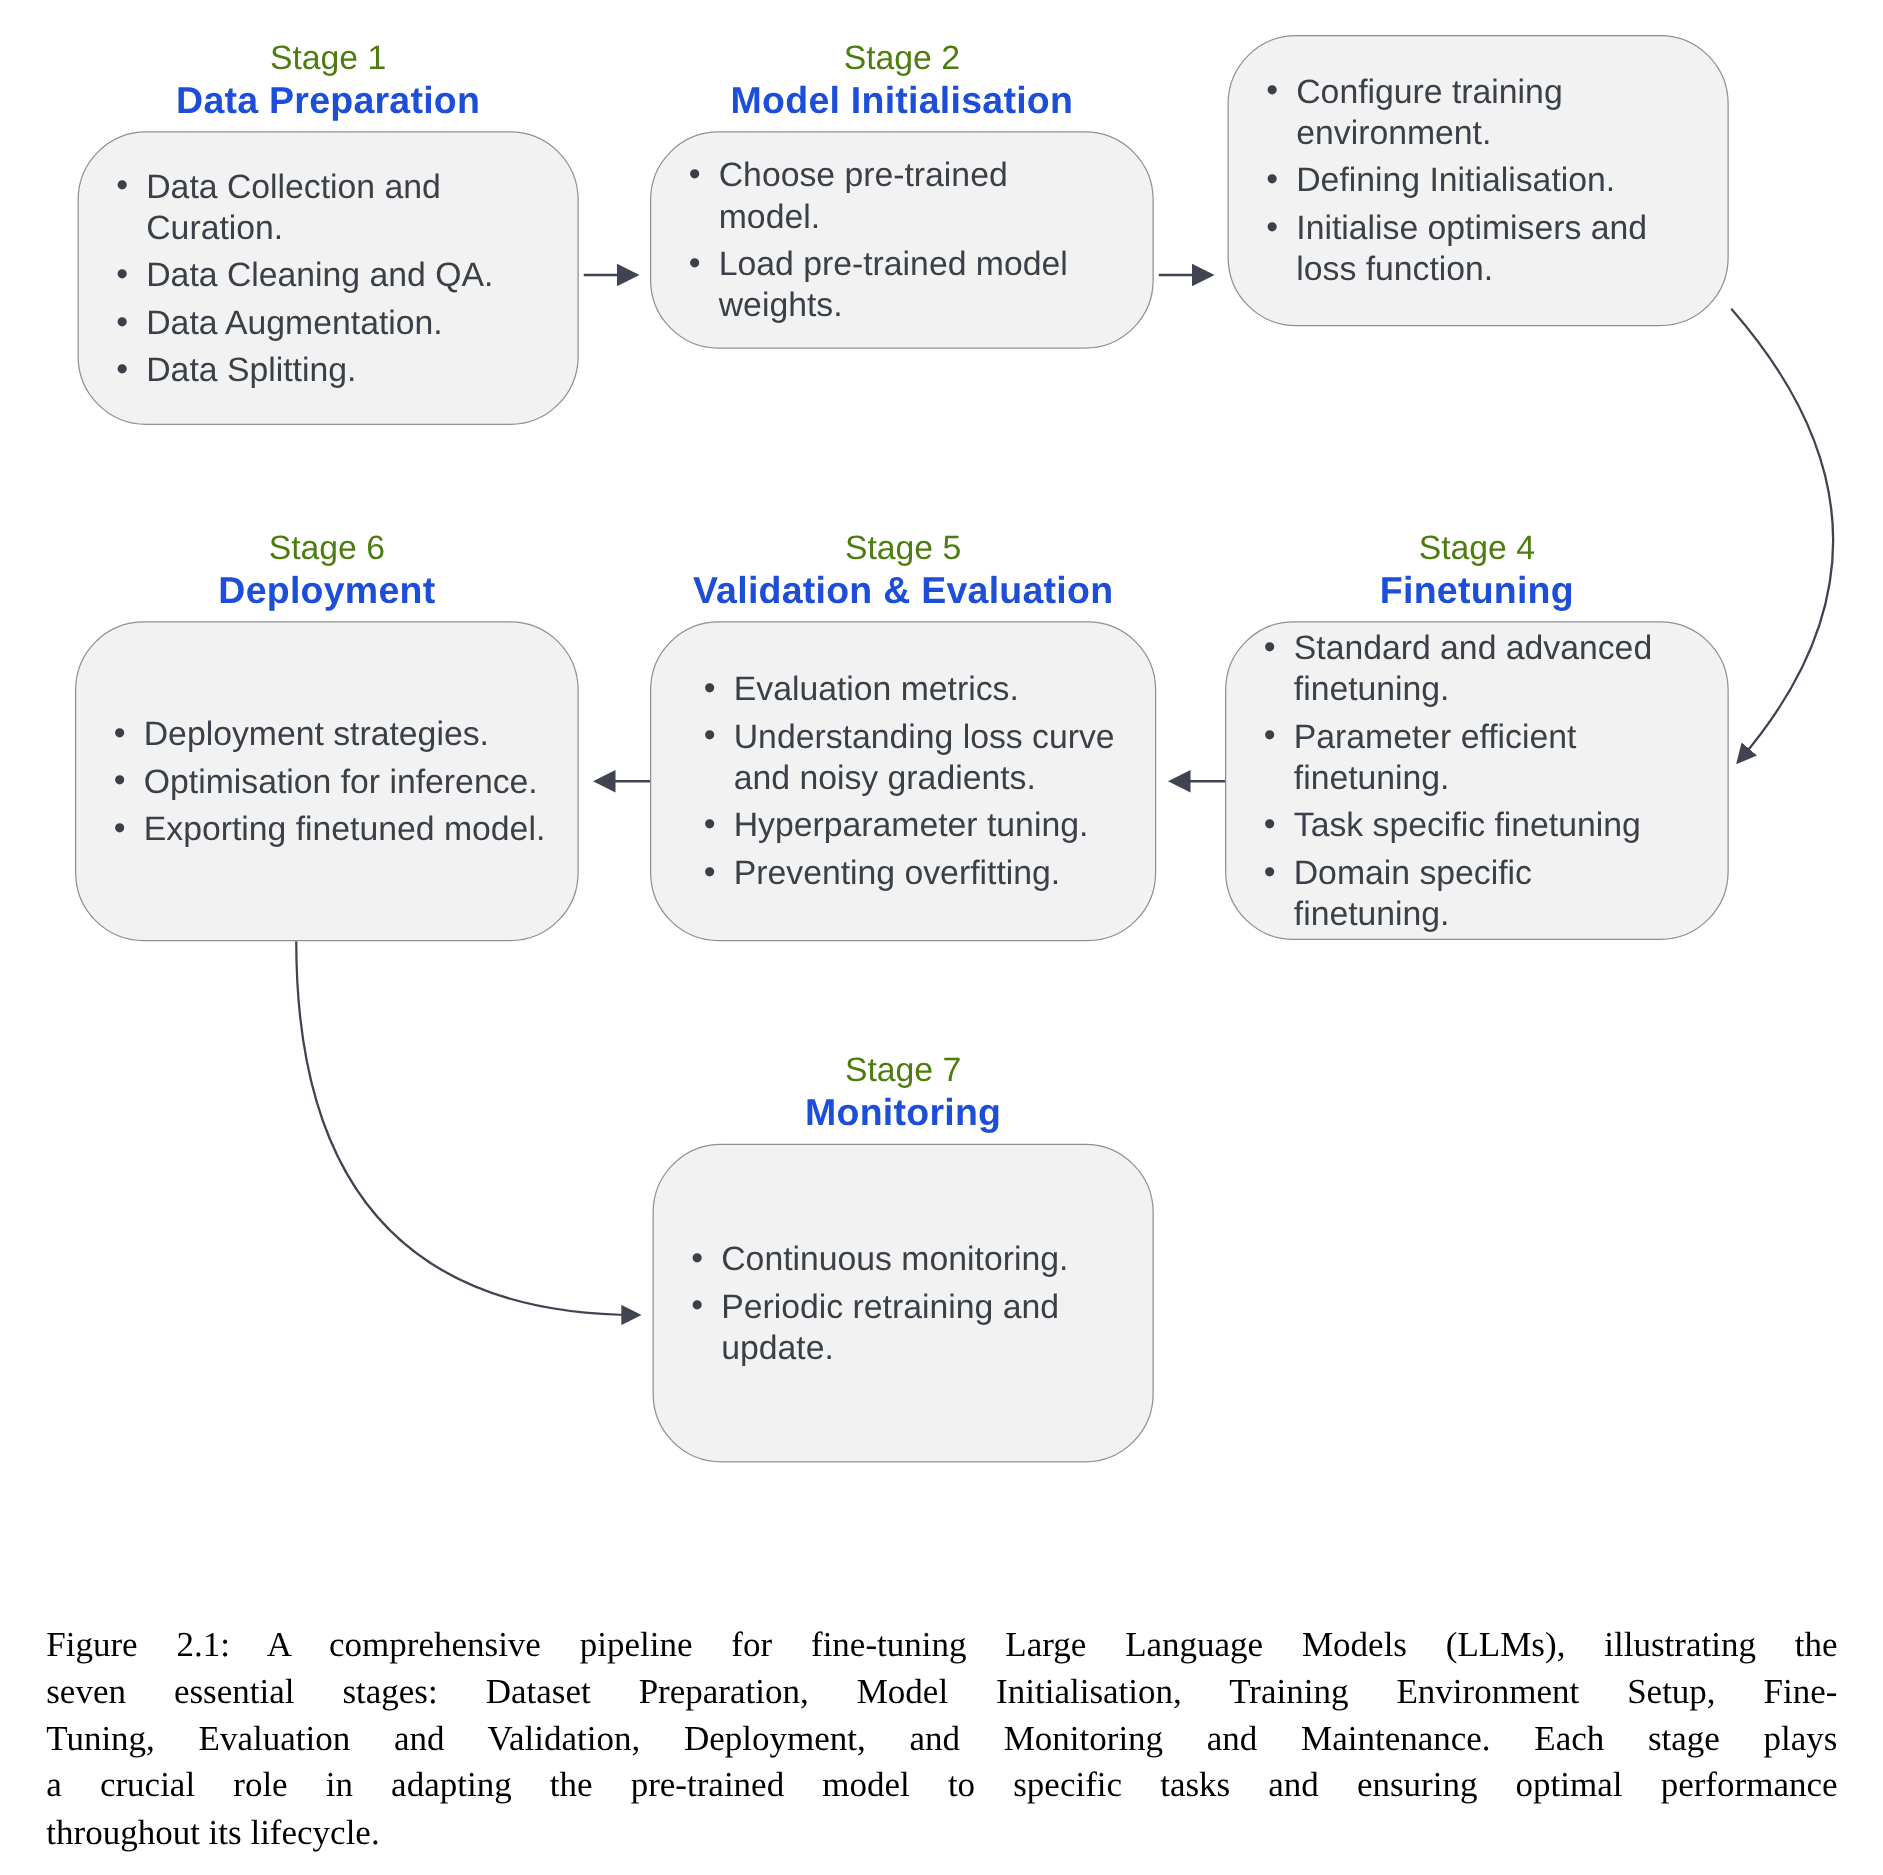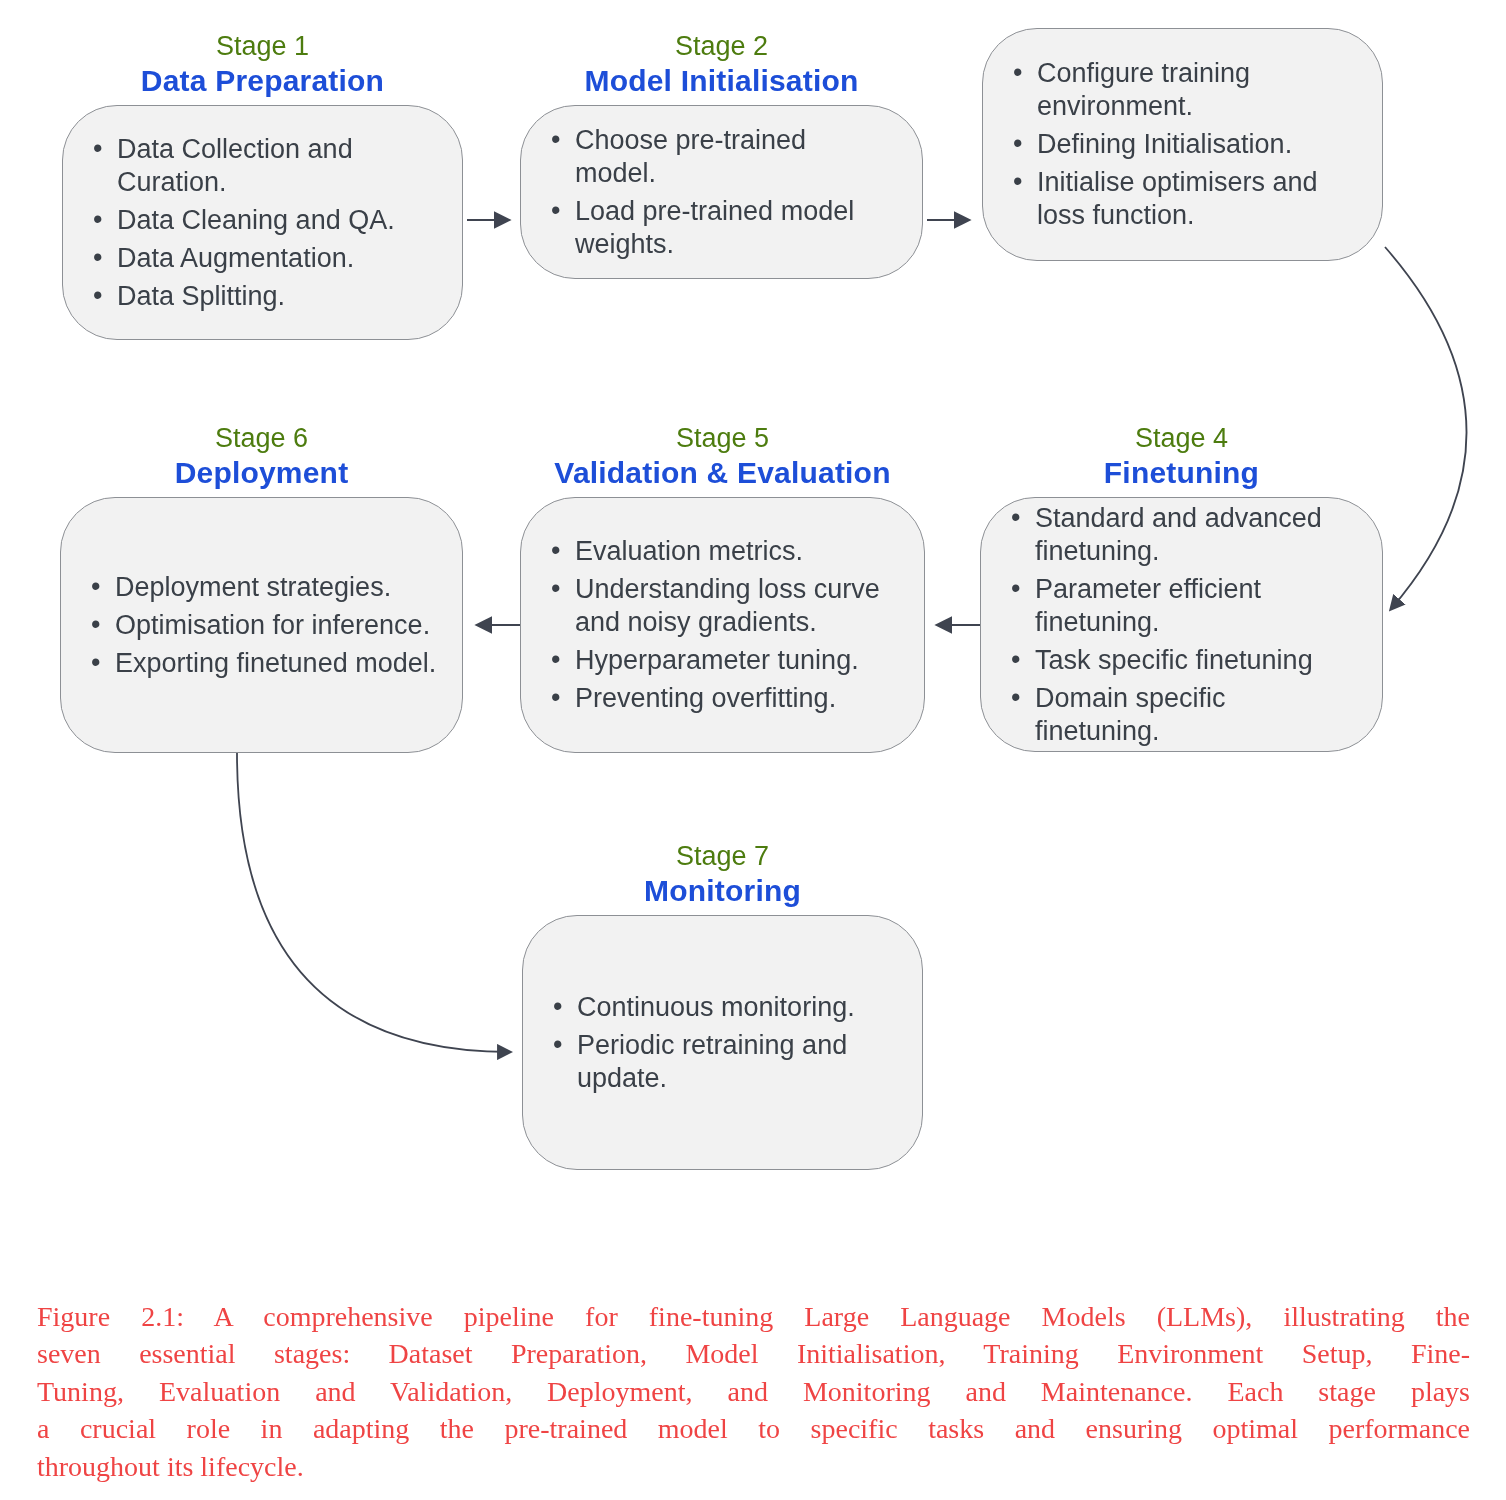--- a/index.html
+++ b/index.html
@@ -12,21 +12,21 @@
   .stage-name{font-size:30px;font-weight:bold;color:#1d4ed8;line-height:36px;letter-spacing:.2px;}
   .stage-box{background:#f2f2f2;border:1px solid #8d9095;border-radius:55px;
              display:flex;align-items:center;box-sizing:border-box;width:100%;}
   .bullets{list-style:none;margin:0;padding:0 2px 0 24px;width:100%;box-sizing:border-box;}
   .bullets li{position:relative;padding-left:30px;font-size:27px;line-height:33px;color:#3a4048;
               white-space:pre-line;margin:0 0 5px 0;}
   .bullets li:last-child{margin-bottom:0;}
   .bullets li::before{content:"\2022";position:absolute;left:6px;top:-1px;color:#3a4048;}
   #arrows{position:absolute;left:0;top:0;pointer-events:none;}
   #caption{position:absolute;left:37px;top:1298px;width:1433px;
-           font-family:"Liberation Serif", serif;font-size:28px;line-height:37.4px;color:#ef4444;}
+           font-family:"Liberation Serif", serif;font-size:28px;line-height:37.4px;color:#000000;}
   .caption-line{text-align:justify;text-align-last:justify;}
   .caption-line:last-child{text-align-last:left;}
 </style>
 </head>
 <body>
 
 <div id="canvas">
 
   <svg id="arrows" width="1506" height="1500" viewBox="0 0 1506 1500">
     <defs>
@@ -101,21 +101,21 @@
 finetuning.</li>
         </ul>
     </div>
   </div>
 
   <div class="stage" style="left:520px;top:420px;width:405px;">
     <div class="stage-title">
       <div class="stage-num">Stage 5</div>
       <div class="stage-name">Validation &amp; Evaluation</div>
     </div>
-    <div class="stage-box" style="height:256px;">
+    <div class="stage-box" style="height:256px;padding-left:12px;">
       <ul class="bullets">
           <li>Evaluation metrics.</li>
           <li>Understanding loss curve
 and noisy gradients.</li>
           <li>Hyperparameter tuning.</li>
           <li>Preventing overfitting.</li>
         </ul>
     </div>
   </div>
 

